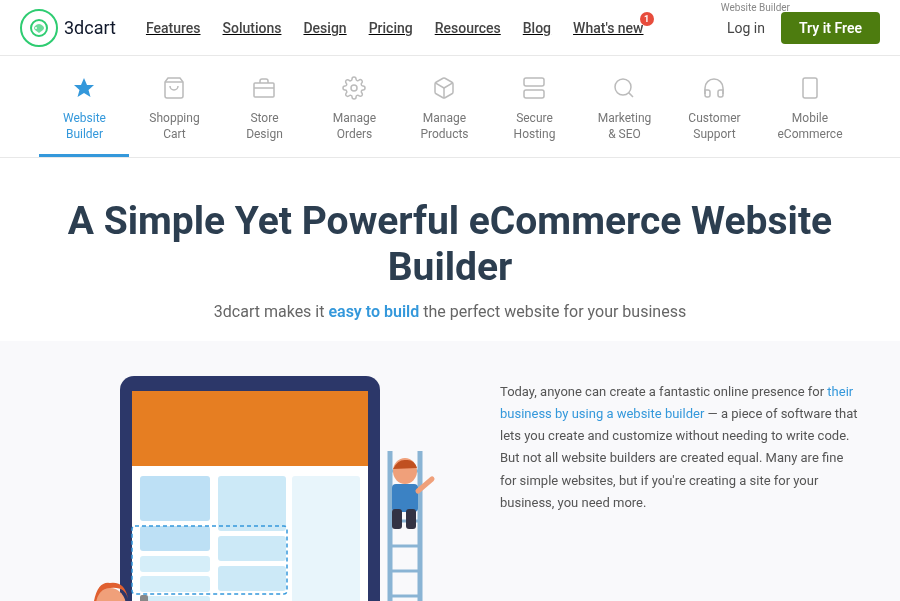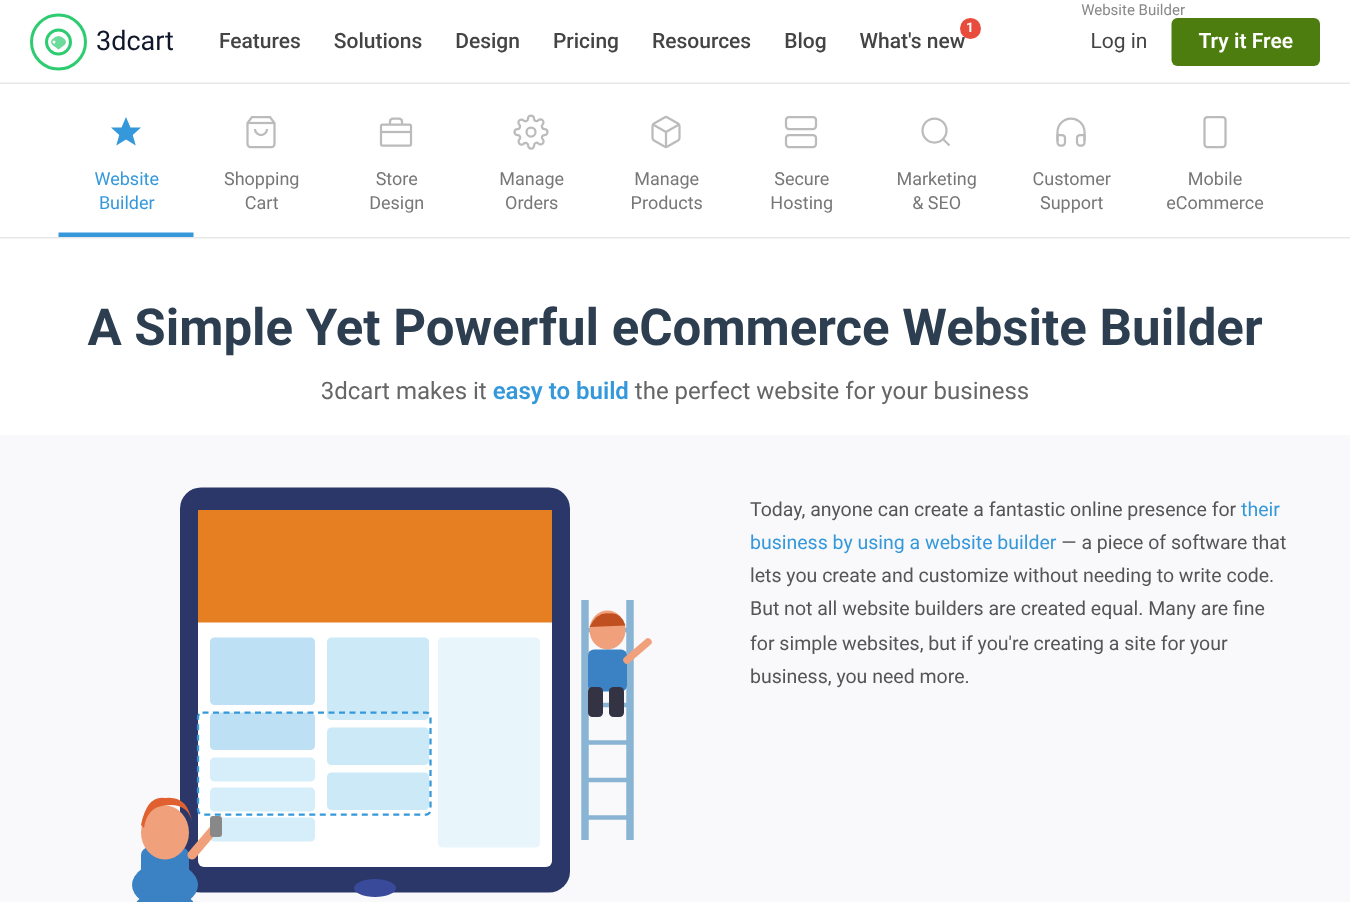--- a/index.html
+++ b/index.html
@@ -9,21 +9,21 @@
     nav {
       display: flex; align-items: center; padding: 0 20px; height: 56px;
       border-bottom: 1px solid #e8e8e8; position: relative;
     }
     .logo { display: flex; align-items: center; margin-right: 30px; text-decoration: none; }
     .logo-icon {
       width: 38px; height: 38px; border-radius: 50%; border: 2px solid #2ecc71;
       display: flex; align-items: center; justify-content: center; margin-right: 6px;
     }
     .logo-text { font-size: 18px; font-weight: 400; color: #0f172a; }
-    .nav-links { display: flex; align-items: flex-end; gap: 22px; flex: 1; }
+    .nav-links { display: flex; align-items: flex-end; gap: 22px; flex: 1; text-decoration: underline; }
     .nav-links a { text-decoration: none; color: #444; font-size: 14px; font-weight: 500; }
     .nav-right { display: flex; align-items: center; gap: 16px; }
     .nav-right .login { color: #444; font-size: 14px; text-decoration: none; }
     .nav-right .try-free {
       background: #4d7c0f; color: #fff; padding: 8px 18px; border-radius: 4px;
       font-size: 14px; font-weight: 600; text-decoration: none; white-space: nowrap;
     }
     .website-builder-label {
       position: absolute; top: 2px; right: 110px; font-size: 10px; color: #888;
     }
@@ -51,21 +51,21 @@
     .tab.active { border-bottom: 3px solid #3498db; }
     .tab-icon {
       font-size: 22px; color: #bbb; margin-bottom: 6px;
     }
     .tab.active .tab-icon { color: #3498db; }
     .tab-label { font-size: 12px; color: #777; text-align: center; line-height: 1.3; }
     .tab.active .tab-label { color: #3498db; }
 
     
     .hero { text-align: center; padding: 40px 20px 20px; }
-    .hero h1 { font-size: 34px; font-weight: 700; color: #2c3e50; margin-bottom: 12px; }
+    .hero h1 { font-size: 39px; font-weight: 700; color: #2c3e50; margin-bottom: 12px; }
     .hero p { font-size: 16px; color: #666; }
     .hero p strong { color: #3498db; font-weight: 600; }
 
     
     .content-section {
       display: flex; align-items: flex-start; padding: 20px 40px 30px;
       gap: 40px; background: #f9f9fb;
     }
 
     .text-content { flex: 1; padding-top: 20px; }

